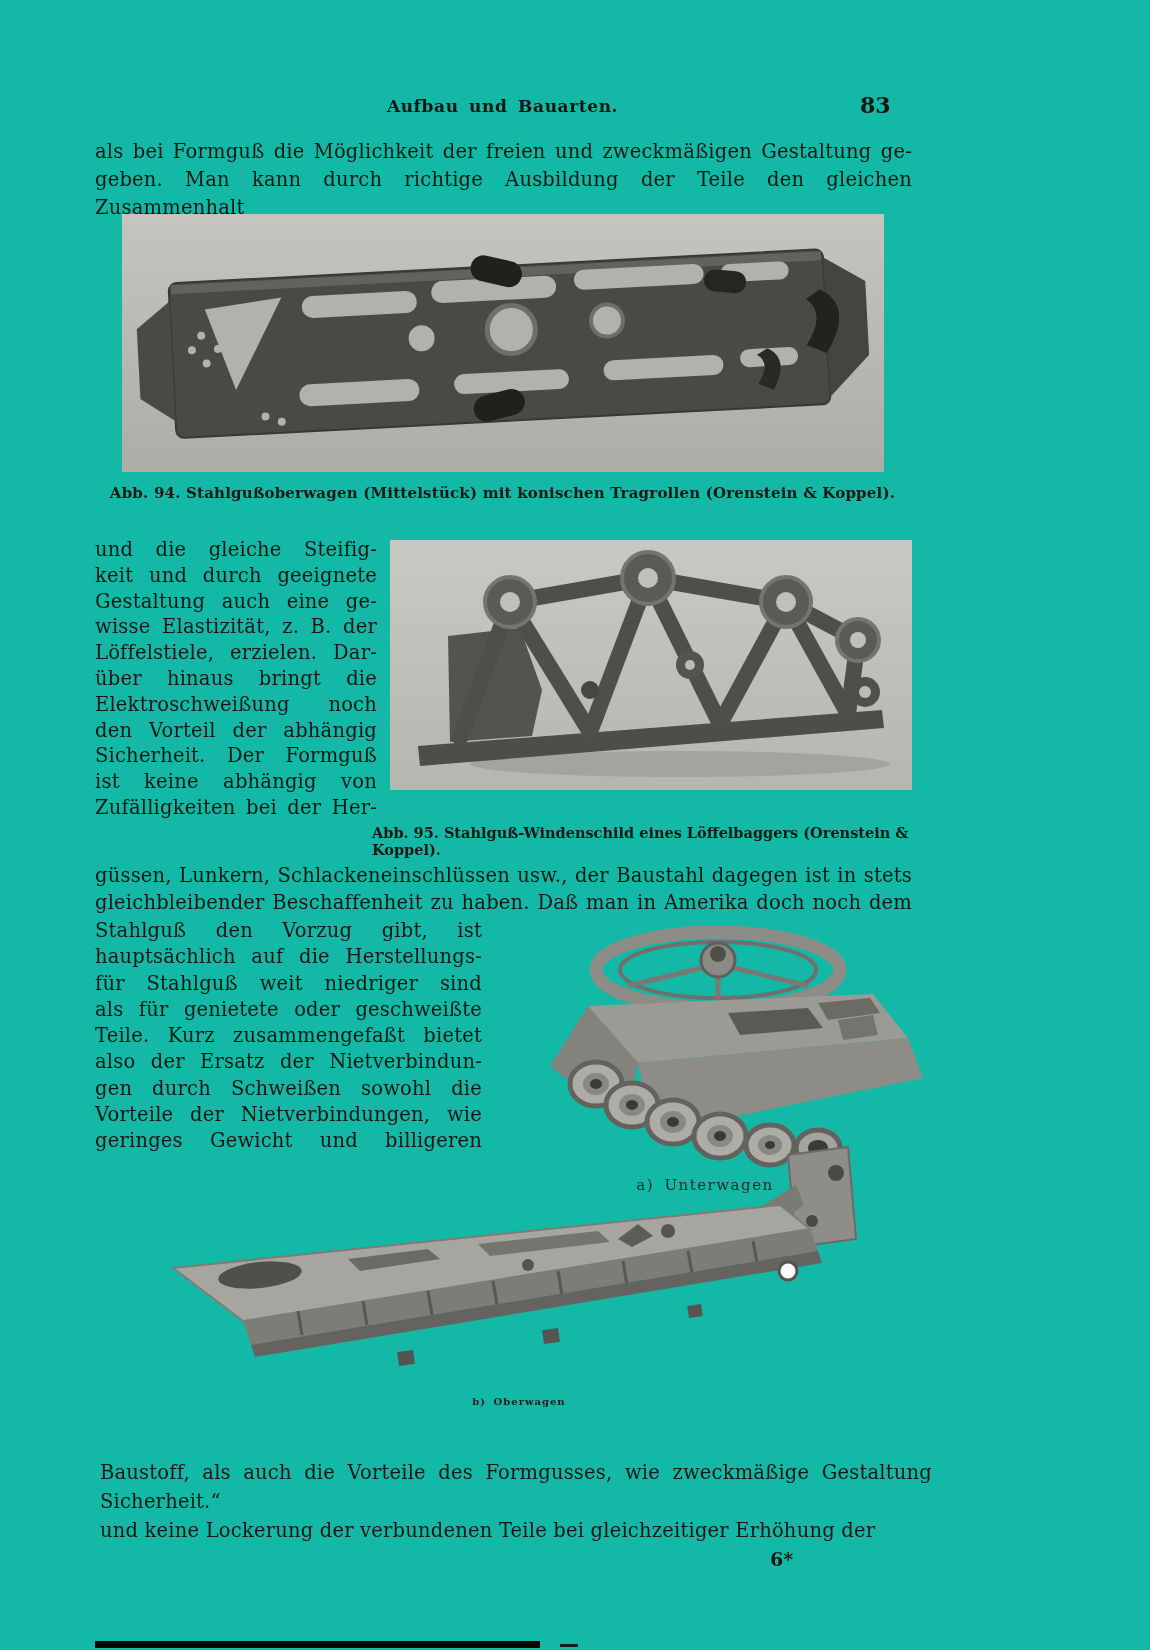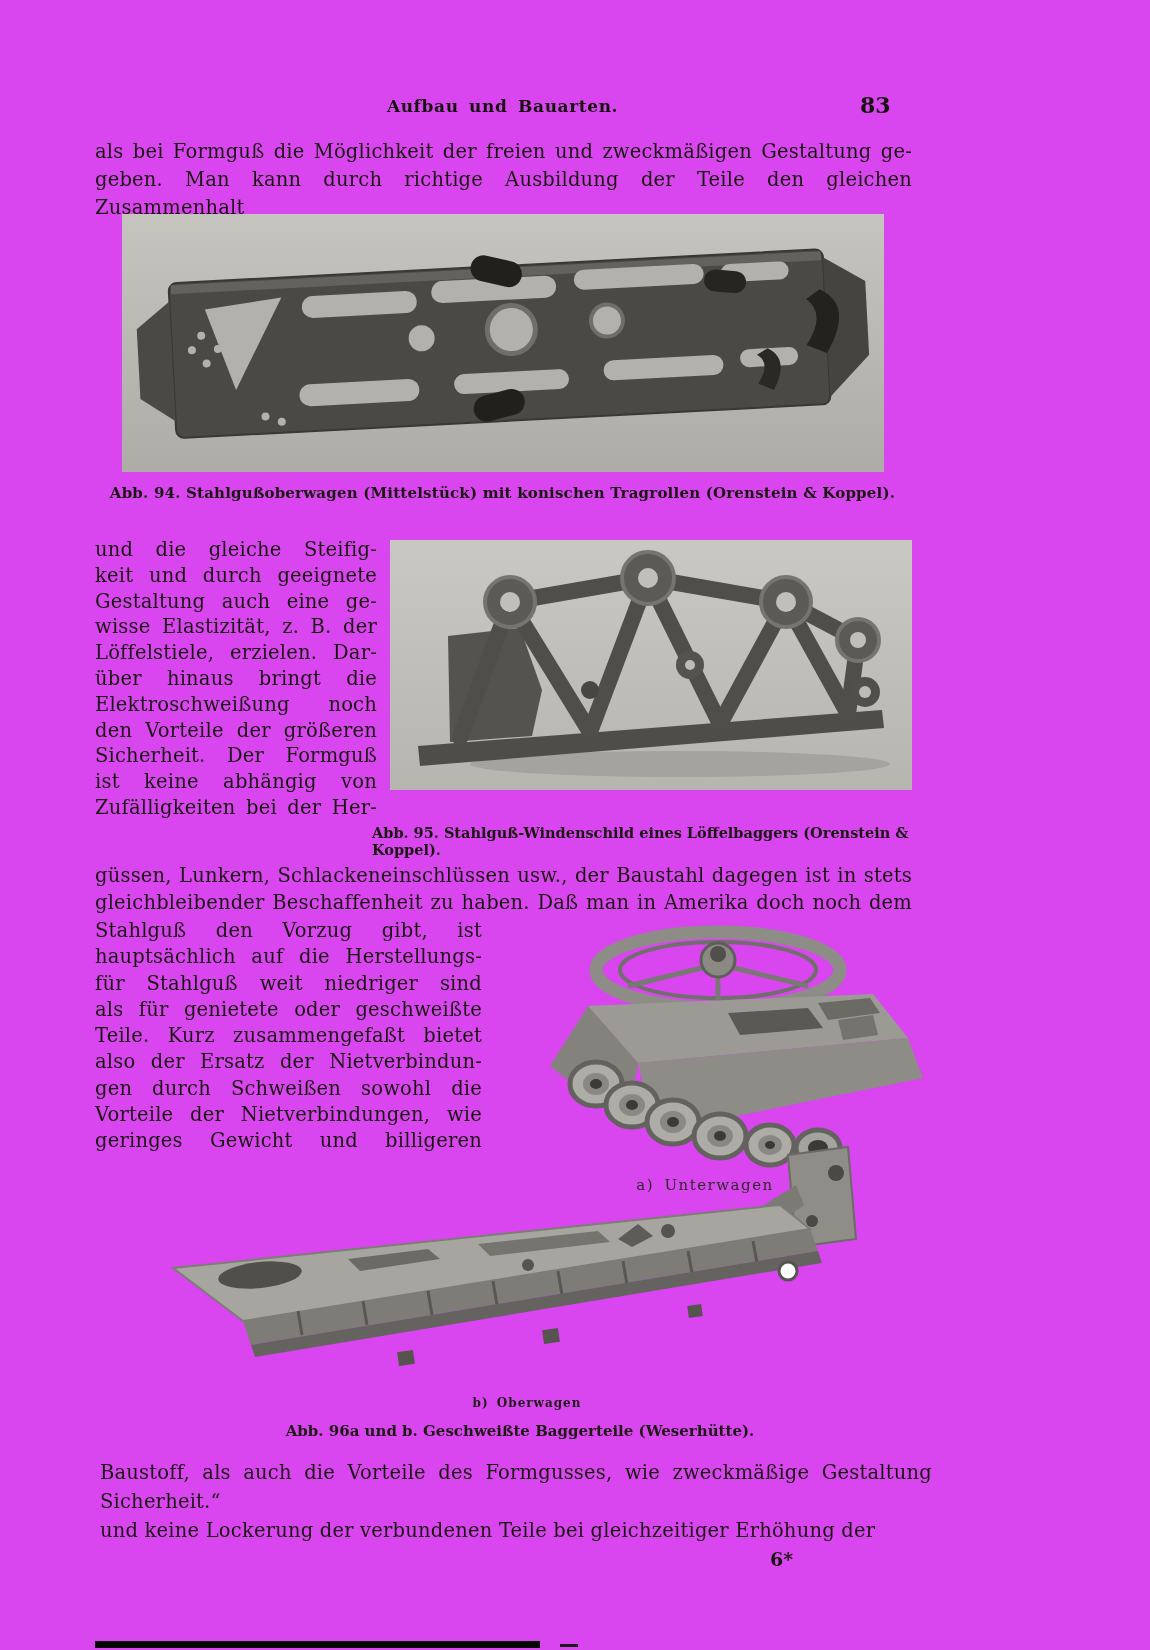--- a/index.html
+++ b/index.html
@@ -1,18 +1,18 @@
 <!DOCTYPE html>
 <html><head>
 <meta charset="utf-8">
 <style>
   * { margin:0; padding:0; box-sizing:border-box; }
   body { background:#ffffff; font-family:"DejaVu Serif","Liberation Serif",serif; }
   .page {
-    position:relative; width:1150px; height:1650px; background:#d946ef;
+    position:relative; width:1150px; height:1650px; background:#14b8a6;
     color:#17140f; overflow:hidden;
   }
   .abs { position:absolute; }
   .bodytext { font-weight:400; font-size:19.5px; color:#1a1712; letter-spacing:0.2px; }
   .line { display:block; }
   .just .line { text-align:justify; text-align-last:justify; }
   .outro .line:last-child { text-align-last:left; }
 
   .header-title { left:95px; top:96px; width:815px; text-align:center;
     font-weight:700; font-size:17px; letter-spacing:0.6px; word-spacing:4px; }
@@ -32,22 +32,22 @@
     font-weight:700; font-size:14.5px; color:#1b1813;margin-top:32px; }
 
   .wide { left:95px; top:862px; width:817px; line-height:27px; }
 
   .col2 { left:95px; top:918px; width:387px; line-height:26.3px; }
   .photo96a { left:478px; top:898px; width:465px; height:272px; }
   .capA { left:560px; top:1176px; width:290px; text-align:center;
     font-weight:400; font-size:15px; letter-spacing:1.5px; color:#2e2b26; word-spacing:4px; }
 
   .photo96b { left:148px; top:1143px; width:742px; height:248px; }
-  .capB { left:312px; top:1396px; width:430px; text-align:center;
-    font-weight:700; font-size:12px; letter-spacing:1px; color:#201d18; word-spacing:3px; }
+  .capB { left:304px; top:1396px; width:430px; text-align:center;
+    font-weight:700; font-size:10px; letter-spacing:1px; color:#201d18; word-spacing:3px; }
   .cap96 { left:200px; top:1422px; width:640px; text-align:center;
     font-weight:700; font-size:15px; color:#1e1b16; }
 
   .outro { left:100px; top:1458px; width:832px; line-height:29px; }
   .footer-mark { left:770px; top:1548px; width:60px; font-weight:700; font-size:19px; }
 
   .bottom-bar { left:95px; top:1641px; width:445px; height:7px; background:#060606; }
   .bottom-speck { left:560px; top:1644px; width:18px; height:3px; background:#1b1b1b; }
 </style>
 </head>
@@ -106,21 +106,21 @@
   <div class="abs cap94">Abb. 94. Stahlgußoberwagen (Mittelstück) mit konischen Tragrollen (Orenstein &amp; Koppel).</div>
 
   <div class="abs col1 bodytext just">
       <div class="line">und die gleiche Steifig-</div>
       <div class="line">keit und durch geeignete</div>
       <div class="line">Gestaltung auch eine ge-</div>
       <div class="line">wisse Elastizität, z. B. der</div>
       <div class="line">Löffelstiele, erzielen. Dar-</div>
       <div class="line">über hinaus bringt die</div>
       <div class="line">Elektroschweißung noch</div>
-      <div class="line">den Vorteile der größeren</div>
+      <div class="line">den Vorteil der abhängig</div>
       <div class="line">Sicherheit. Der Formguß</div>
       <div class="line">ist keine abhängig von</div>
       <div class="line">Zufälligkeiten bei der Her-</div>
     </div>
 
   <div class="abs photo photo95">
     <svg width="522" height="250" viewBox="0 0 522 250">
       <defs>
         <linearGradient id="g95" x1="0" y1="0" x2="0" y2="1">
           <stop offset="0" stop-color="#cac8c3"></stop>
@@ -248,21 +248,20 @@
         </g>
         <polygon points="103,202 670,108 674,120 107,214" fill="#64635f"></polygon>
         <rect x="250" y="208" width="16" height="14" fill="#55544f" transform="rotate(-8 258 215)"></rect>
         <rect x="395" y="186" width="16" height="14" fill="#55544f" transform="rotate(-8 403 193)"></rect>
         <rect x="540" y="162" width="14" height="12" fill="#55544f" transform="rotate(-8 547 168)"></rect>
         <circle cx="640" cy="128" r="9" fill="#fefefe" stroke="#55544f" stroke-width="3"></circle>
       </g>
     </svg>
   </div>
   <div class="abs capB">b) Oberwagen</div>
-  <div class="abs cap96">Abb. 96a und b. Geschweißte Baggerteile (Weserhütte).</div>
 
   <div class="abs outro bodytext just">
       <div class="line">Baustoff, als auch die Vorteile des Formgusses, wie zweckmäßige Gestaltung</div>
       <div class="line">Sicherheit.“</div>
       <div class="line">und keine Lockerung der verbundenen Teile bei gleichzeitiger Erhöhung der</div>
     </div>
   <div class="abs footer-mark">6*</div>
 
   <div class="abs bottom-bar"></div>
   <div class="abs bottom-speck"></div>

